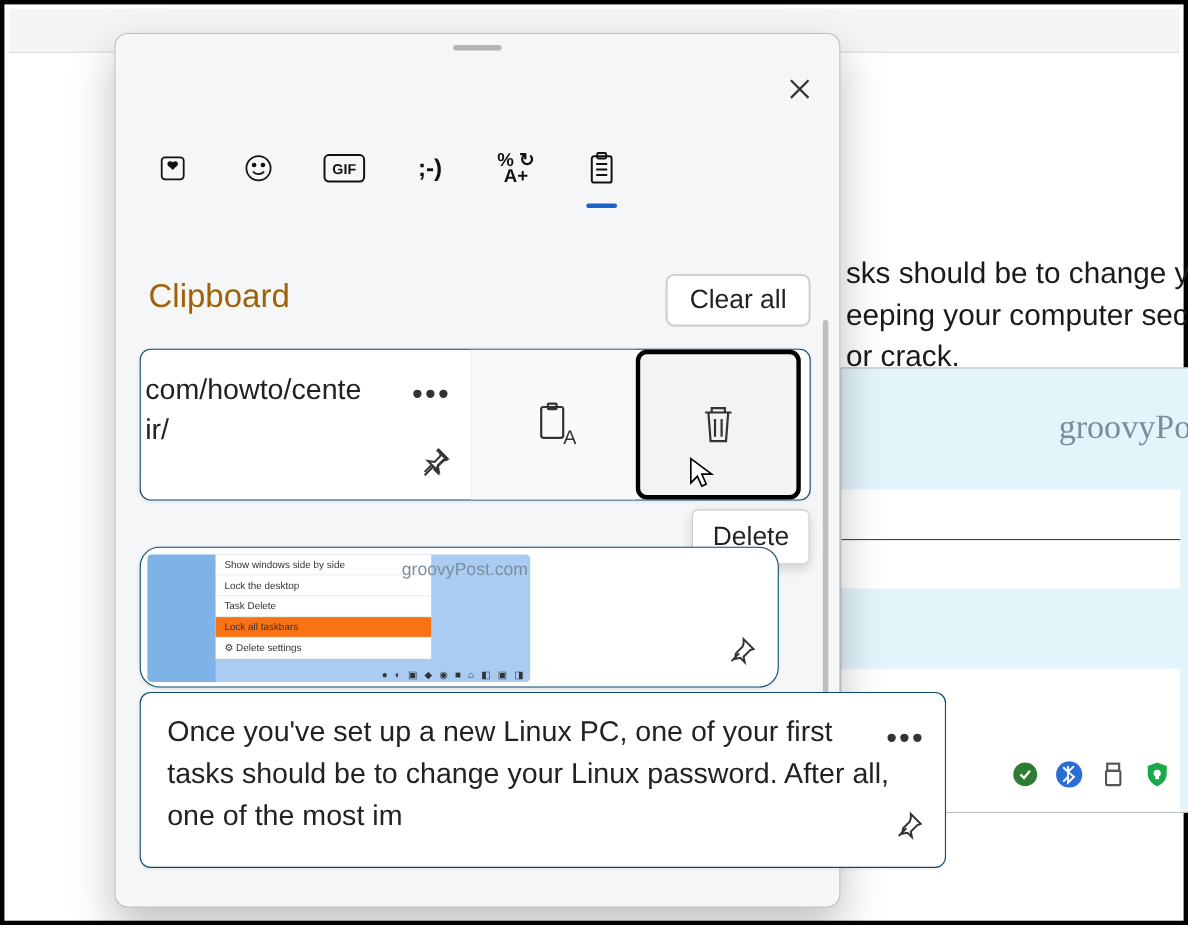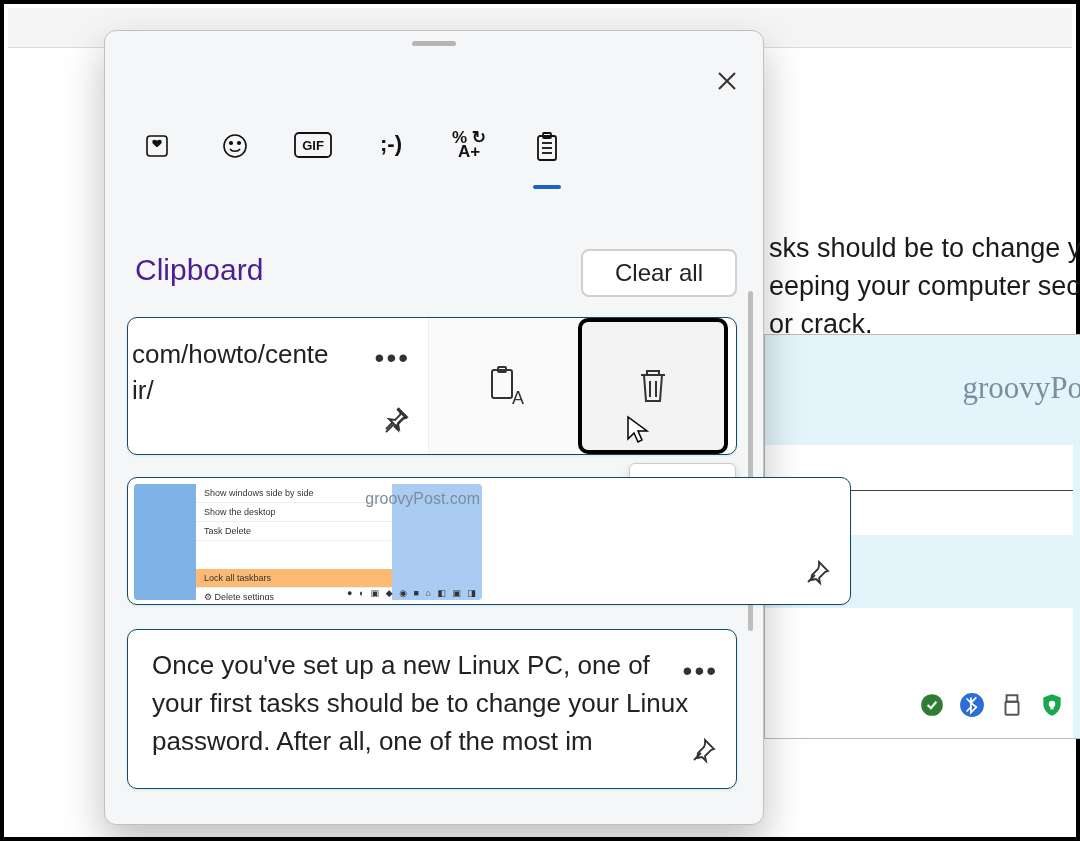--- a/index.html
+++ b/index.html
@@ -13,49 +13,49 @@
     .bgimage .linebox { position:absolute; left:0; top:110px; right:10px; height:90px; background:#fff; }
     .bgimage .linebox::after { content:""; position:absolute; left:0; top:50%; right:0; border-top:1px solid #444; }
     .bgimage .bottom { position:absolute; left:0; right:10px; bottom:0; height:130px; background:#fff; }
     .tray { position:absolute; right:0; bottom:10px; display:flex; gap:14px; align-items:center; padding:6px 8px; }
     .tray svg { width:26px; height:26px; }
     
     .panel { position:absolute; left:100px; top:26px; width:660px; height:795px; background:#f5f6f8; border:1px solid #c0c0c0; border-radius:12px; box-shadow:0 18px 40px rgba(0,0,0,0.25); }
     .panel .grip { position:absolute; left:50%; top:10px; width:44px; height:5px; background:#b5b5b5; border-radius:3px; transform:translateX(-50%); }
     .panel .close { position:absolute; right:14px; top:28px; width:44px; height:44px; display:flex; align-items:center; justify-content:center; cursor:pointer; }
     .panel .tabs { position:absolute; left:30px; top:100px; display:flex; gap:34px; align-items:center; }
-    .tabbtn { width:44px; height:44px; display:flex; justify-content:center; cursor:pointer; border-radius:6px; }
+    .tabbtn { width:44px; height:44px; display:flex; align-items:center; justify-content:center; cursor:pointer; border-radius:6px; }
     .tabbtn.active { position:relative; }
     .tabbtn.active::after { content:""; position:absolute; bottom:-14px; left:8px; right:8px; height:4px; background:#1b63c7; border-radius:2px; }
-    .panel .heading { position:absolute; left:30px; top:222px; font-size:30px; color:#4c1d95; }
-    .panel .clearall { position:absolute; right:26px; top:218px; background:#fff; border:2px solid #d0d0d0; border-radius:8px; padding:8px 32px; font-size:24px; color:#222; cursor:pointer; }
+    .panel .heading { position:absolute; left:30px; top:222px; font-size:30px; color:#a16207; }
+    .panel .clearall { position:absolute; right:26px; top:218px; background:#fff; border:2px solid #d0d0d0; border-radius:8px; padding:8px 20px; font-size:24px; color:#222; cursor:pointer; }
     .scroll { position:absolute; right:10px; top:260px; width:5px; height:340px; background:#bdbdbd; border-radius:3px; }
     
     .card { position:absolute; left:22px; background:#fff; border:1px solid #0c4a6e; border-radius:10px; box-shadow:0 1px 3px rgba(0,0,0,0.08); }
     
     .card1 { top:286px; width:610px; height:138px; display:flex; }
     .card1 .txtarea { width:300px; padding:18px 16px 0 4px; font-size:26px; color:#222; line-height:36px; position:relative; }
     .card1 .dots { position:absolute; right:18px; top:22px; font-size:28px; color:#333; letter-spacing:2px; cursor:pointer; }
     .card1 .pin { position:absolute; right:18px; bottom:10px; }
     .actbtn { flex:0 0 150px; display:flex; align-items:center; justify-content:center; border-left:1px solid #eee; background:#fafafa; cursor:pointer; position:relative; }
     .actbtn.del { border:4px solid #000; border-radius:10px; background:#f3f3f3; }
     .cursor { position:absolute; left:520px; top:384px; pointer-events:none; }
     .tooltip { position:absolute; left:524px; top:432px; background:#fff; border:1px solid #ccc; border-radius:6px; padding:10px 18px; font-size:24px; color:#222; box-shadow:0 4px 10px rgba(0,0,0,0.15); }
     
-    .card2 { top:446px; width:724px; height:128px; overflow:hidden; }
+    .card2 { top:466px; width:581px; height:128px; overflow:hidden;border-radius:18px; }
     .card2 .pin { position:absolute; right:18px; bottom:12px; }
     .thumb { position:absolute; left:6px; top:6px; width:348px; height:116px; background:#aaccf2; border-radius:4px; overflow:hidden; }
     .thumb .menu { position:absolute; left:62px; top:0; width:196px; background:#fff; font-size:9px; color:#333; }
     .thumb .menu div { padding:4px 8px; border-bottom:1px solid #eee; }
-    .thumb .menu .sel { background:#fdba74;margin-top:28px; }
+    .thumb .menu .sel { background:#f97316; }
     .thumb .tag { position:absolute; right:2px; top:6px; color:#7a8e9e; font-size:16px; }
     .thumb .icons { position:absolute; right:4px; bottom:2px; font-size:9px; color:#333; letter-spacing:2px; }
     .thumb .leftblue { position:absolute; left:0; top:0; width:62px; height:100%; background:#7fb2e6; }
     
-    .card3 { top:598px; width:610px; height:160px; padding:16px 37px 0 24px; font-size:26px; color:#222; line-height:38px; }
+    .card3 { top:598px; width:733px; height:160px; padding:16px 37px 0 24px; font-size:26px; color:#222; line-height:38px; }
     .card3 .dots3 { position:absolute; right:18px; top:22px; font-size:28px; color:#333; letter-spacing:2px; cursor:pointer; }
     .card3 .pin { position:absolute; right:18px; bottom:12px; }
     .pin svg { width:30px; height:30px; }
   </style>
 </head>
 <body>
 
 <div class="outer">
   <div class="topstrip"></div>
 
@@ -167,21 +167,21 @@
     <svg class="cursor" width="26" height="30" viewBox="0 0 26 30">
         <path d="M3 2l0 22 6-6 4 9 4-2-4-9 9 0z" fill="#fff" stroke="#000" stroke-width="1.5"></path>
       </svg>
     <div class="tooltip">Delete</div>
 
     <div class="card card2">
       <div class="thumb">
         <div class="leftblue"></div>
         <div class="menu">
           <div>Show windows side by side</div>
-          <div>Show the desktop</div>
+          <div>Lock the desktop</div>
           <div>Task Delete</div>
           <div class="sel">Lock all taskbars</div>
           <div>⚙ <span>Delete settings</span></div>
         </div>
         <span class="tag">groovyPost.com</span>
         <span class="icons">● ◐ ▣ ◆ ◉ ■ ⌂ ◧ ▣ ◨</span>
       </div>
       <span class="pin">
         <svg viewBox="0 0 30 30" fill="none" stroke="#333" stroke-width="1.8">
             <path d="M6 24l7-7M17 4l9 9-3 1-6 6 1 5-4-4-5 1 1-5 6-6 1-3z"></path>

